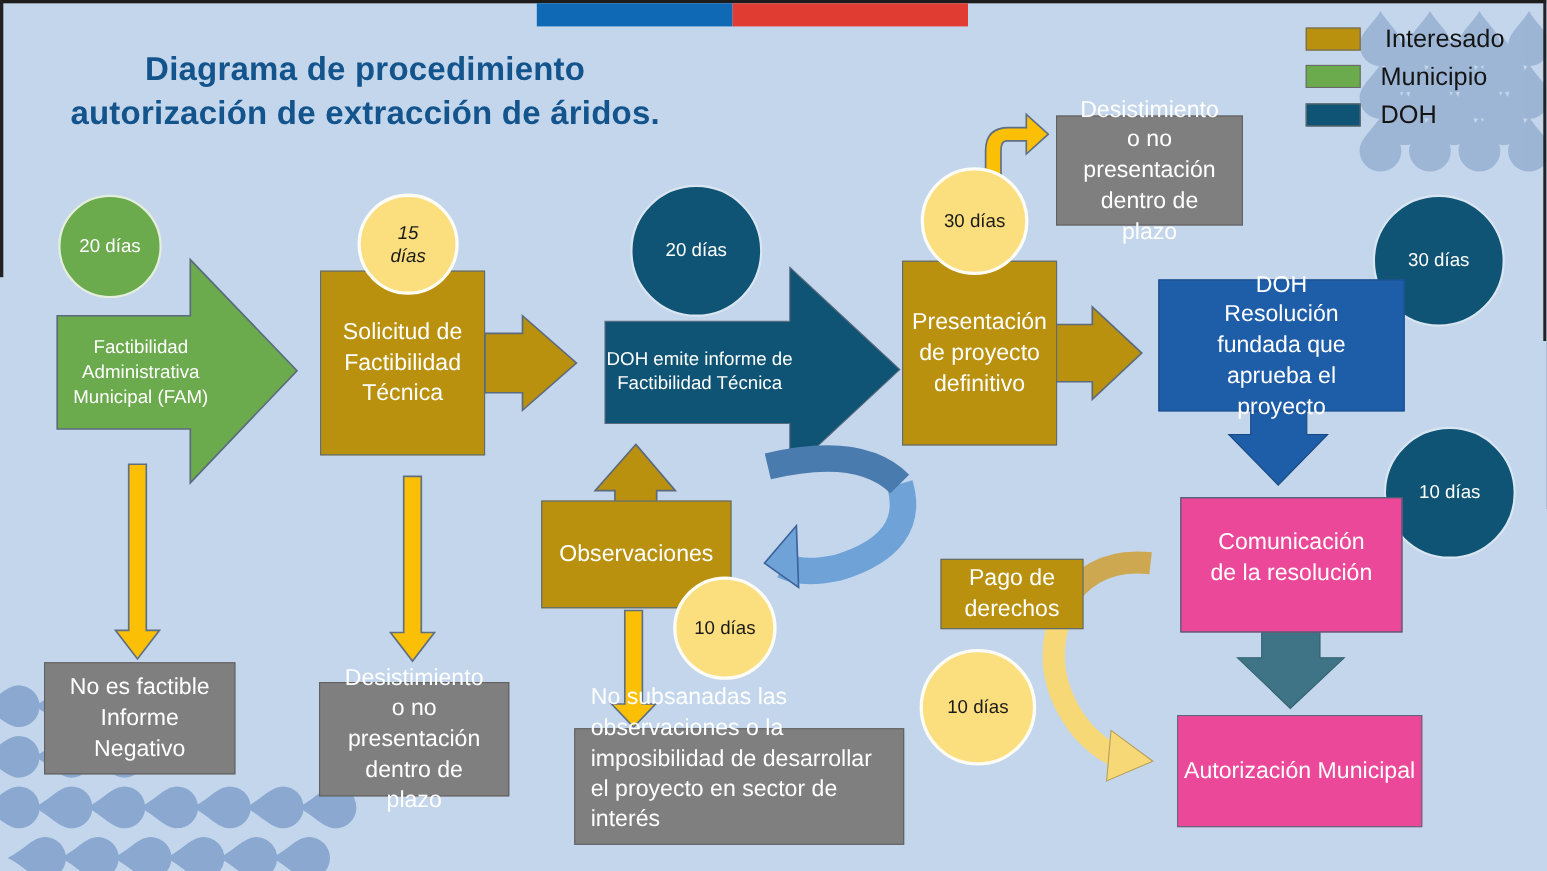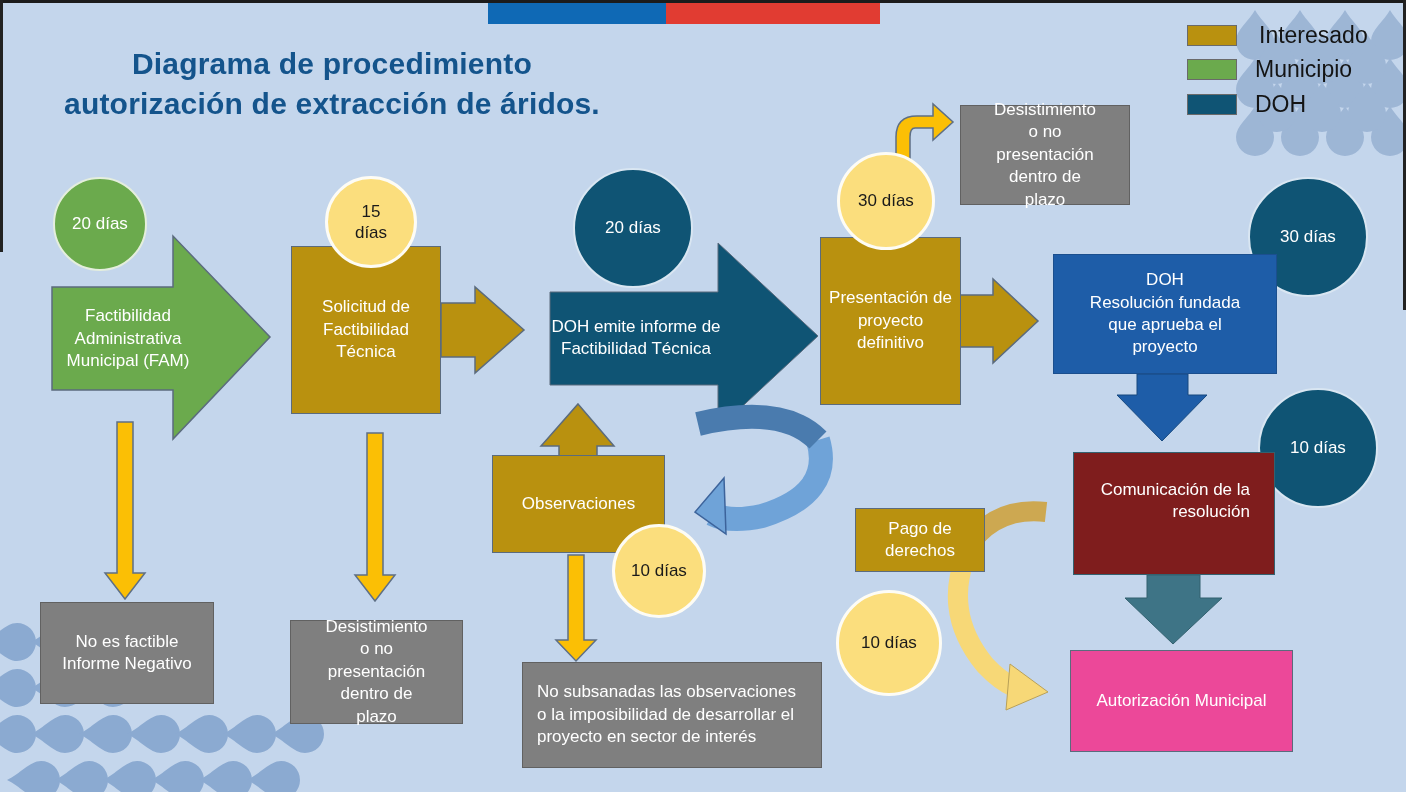--- a/index.html
+++ b/index.html
@@ -16,26 +16,26 @@
          line-height:1.32;letter-spacing:.2px;text-align:center;}
   
   .legend-row{position:absolute;display:flex;align-items:center;}
   .swatch{width:50px;height:21px;border:1px solid #6a6a6a;box-sizing:border-box;}
   .legend-label{margin-left:18px;font-size:23px;color:#141414;}
   .sw-interesado{background:#B9910F;}
   .sw-municipio{background:#6BAA4D;}
   .sw-doh{background:#0F5474;}
   
   .box{position:absolute;display:flex;flex-direction:column;align-items:center;justify-content:center;
-       text-align:center;color:#fff;font-size:17px;line-height:1.32;box-sizing:border-box;
+       text-align:center;color:#fff;font-size:21px;line-height:1.32;box-sizing:border-box;
        border:1.5px solid #5b6b7d;}
   .gold{background:#B9910F;}
   .gray{background:#7F7F7F;border-color:#616161;}
   .blue{background:#1E5DA8;border-color:#1b4f8e;}
-  .teal{background:#7f1d1d;border-color:#33616f;text-align:right;}
+  .teal{background:#ec4899;border-color:#33616f;}
   .greenbox{background:#ec4899;border-color:#5b6b7d;}
   .circle{position:absolute;border-radius:50%;display:flex;align-items:center;justify-content:center;
           text-align:center;font-size:17px;line-height:1.25;box-sizing:border-box;}
   .c-green{background:#6BAA4D;color:#fff;border:2px solid #e4eedd;}
   .c-yellow{background:#FBDE7D;color:#1a1a1a;border:3px solid #fdfcf5;}
   .c-dark{background:#0F5474;color:#fff;border:2px solid #d9e6f2;}
   .arrowtext{position:absolute;display:flex;align-items:center;justify-content:center;text-align:center;
              color:#fff;font-size:17px;line-height:1.32;}
 </style>
 </head>
@@ -151,21 +151,21 @@
   </div>
 
   <div class="box gray" style="left:290px;top:620px;width:173px;height:104px;padding:0 28px;">
     <span>Desistimiento o no presentación dentro de plazo</span>
   </div>
 
   <div class="box gold" style="left:492px;top:455px;width:173px;height:98px;">
     <span>Observaciones</span>
   </div>
 
-  <div class="box gray" style="left:522px;top:662px;width:300px;height:106px;padding:8px 14px;align-items:flex-start;text-align:left;justify-content:center;">
+  <div class="box gray" style="left:522px;top:662px;width:300px;height:106px;padding:8px 14px;align-items:flex-start;text-align:left;justify-content:flex-end;">
     <span>No subsanadas las observaciones o la imposibilidad de desarrollar el proyecto en sector de interés</span>
   </div>
 
   <div class="box gold" style="left:820px;top:237px;width:141px;height:168px;padding:0 8px;">
     <span>Presentación de proyecto definitivo</span>
   </div>
 
   <div class="box gray" style="left:960px;top:105px;width:170px;height:100px;padding:0 26px;">
     <span>Desistimiento o no presentación dentro de plazo</span>
   </div>
@@ -183,21 +183,21 @@
     <span>Pago de derechos</span>
   </div>
 
   <div class="box greenbox" style="left:1070px;top:650px;width:223px;height:102px;">
     <span>Autorización Municipal</span>
   </div>
 
   <div class="circle c-green" style="left:53px;top:177px;width:94px;height:94px;padding:0 16px;">
     <span>20 días</span>
   </div>
-  <div class="circle c-yellow" style="left:325px;top:176px;width:92px;height:92px;padding:0 16px;">
+  <div class="circle c-yellow" style="left:325px;top:176px;width:92px;height:92px;padding:0 16px;font-style:italic;">
     <span>15 días</span>
   </div>
   <div class="circle c-yellow" style="left:837px;top:152px;width:98px;height:98px;padding:0 18px;">
     <span>30 días</span>
   </div>
   <div class="circle c-yellow" style="left:612px;top:524px;width:94px;height:94px;padding:0 16px;">
     <span>10 días</span>
   </div>
   <div class="circle c-yellow" style="left:836px;top:590px;width:106px;height:106px;padding:0 20px;">
     <span>10 días</span>

